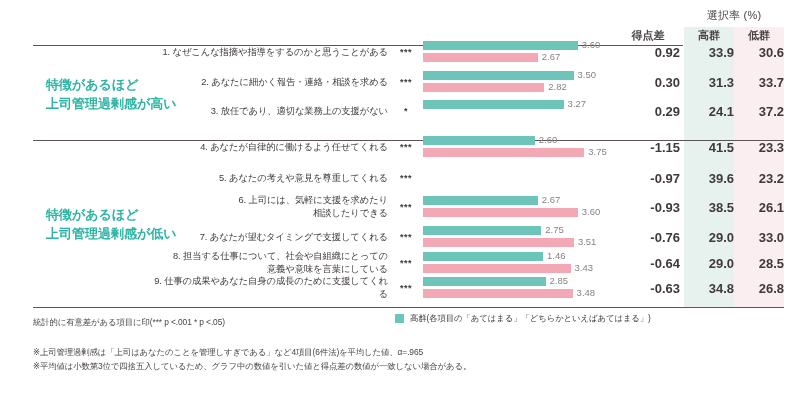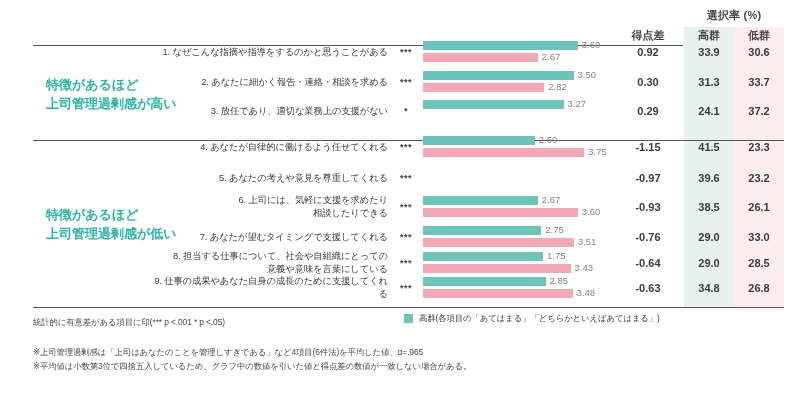--- a/index.html
+++ b/index.html
@@ -31,21 +31,21 @@
   .col-tint.low  { left: 734px; background: #fbeef0; }
 
   
   .hdr-grouplabel {
     position: absolute;
     left: 684px;
     top: 8px;
     width: 100px;
     text-align: center;
     font-size: 11px;
-    font-weight: bold;
+    font-weight: normal;
     color: #4a4446;
     letter-spacing: .2px;
   }
   .hdr-cell {
     position: absolute;
     top: 28px;
     font-size: 11px;
     font-weight: bold;
     color: #4a4446;
     text-align: center;
@@ -138,22 +138,22 @@
     color: #8a8184;
     margin-left: 4px;
     white-space: nowrap;
   }
 
   
   .num {
     position: absolute;
     top: 50%;
     transform: translateY(-50%);
-    text-align: center;
-    font-size: 11px;
+    text-align: right;
+    font-size: 13px;
     font-weight: bold;
     color: #3f393b;
   }
   .num.score { left: 616px; width: 64px; }
   .num.high  { left: 684px; width: 50px; }
   .num.low   { left: 734px; width: 50px; }
 
   
   .note {
     position: absolute;
@@ -163,21 +163,21 @@
     line-height: 1.5;
     letter-spacing: -0.1px;
   }
   .note.sig  { top: 316px; }
   .note.n1   { top: 346px; }
   .note.n2   { top: 360px; }
 
   
   .legend {
     position: absolute;
-    left: 404px;
+    left: 395px;
     top: 313px;
     width: 370px;
   }
   .legend-item {
     display: flex;
     align-items: flex-start;
     margin-bottom: 3px;
   }
   .legend-sw {
     width: 9px;
@@ -321,21 +321,21 @@
         <div class="num score">-0.76</div>
         <div class="num high">29.0</div>
         <div class="num low">33.0</div>
       </div>
       <div class="row" style="top: 248px;">
         <div class="row-label">8. 担当する仕事について、社会や自組織にとっての<br>意義や意味を言葉にしている</div>
         <div class="row-sig">***</div>
         <div class="bars">
           <div class="bar-line high">
             <span class="bar high" style="width: 120px;"></span>
-            <span class="bar-val">1.75</span>
+            <span class="bar-val">1.46</span>
           </div>
           <div class="bar-line low">
             <span class="bar low" style="width: 147.5px;"></span>
             <span class="bar-val">3.43</span>
           </div>
         </div>
         <div class="num score">-0.64</div>
         <div class="num high">29.0</div>
         <div class="num low">28.5</div>
       </div>

